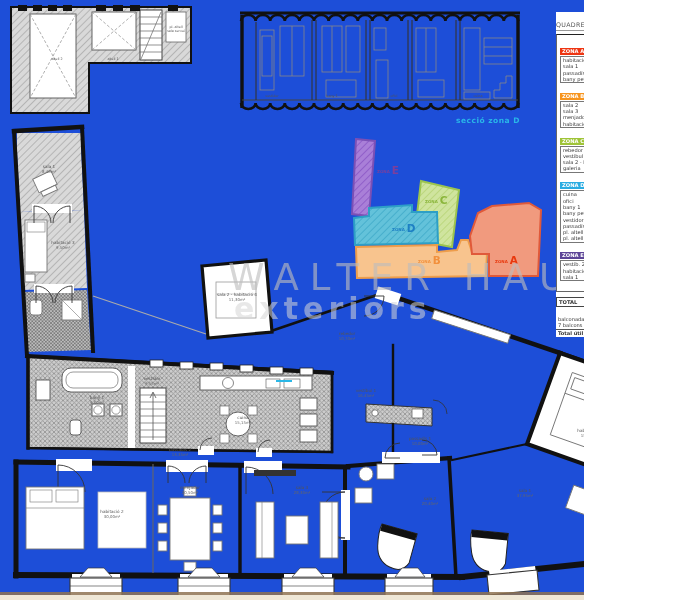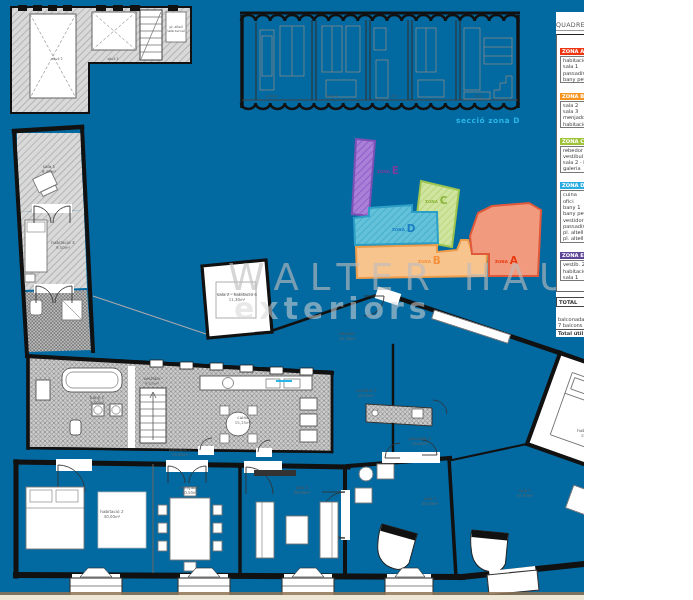--- a/index.html
+++ b/index.html
@@ -1,16 +1,16 @@
 <!DOCTYPE html>
 <html><head>
 <meta charset="utf-8">
 <style>
   html,body{margin:0;padding:0;background:#ffffff;}
-  #canvas{position:relative;width:584px;height:600px;background:#0369a1;overflow:hidden;
+  #canvas{position:relative;width:584px;height:600px;background:#1d4ed8;overflow:hidden;
           font-family:"DejaVu Sans",sans-serif;}
   svg text{font-family:"DejaVu Sans",sans-serif;}
   .rl{font-size:4.2px;fill:#555;text-anchor:middle;}
   .rl .area{font-size:3.9px;fill:#666;}
   .rs{font-size:3.3px;fill:#555;text-anchor:middle;}
   .zl{font-size:4px;font-weight:bold;}
   .zletter{font-size:10.5px;font-weight:bold;}
   .seclabel{font-size:7.5px;font-weight:bold;fill:#29b7e9;text-anchor:end;letter-spacing:.5px;}
 
   

